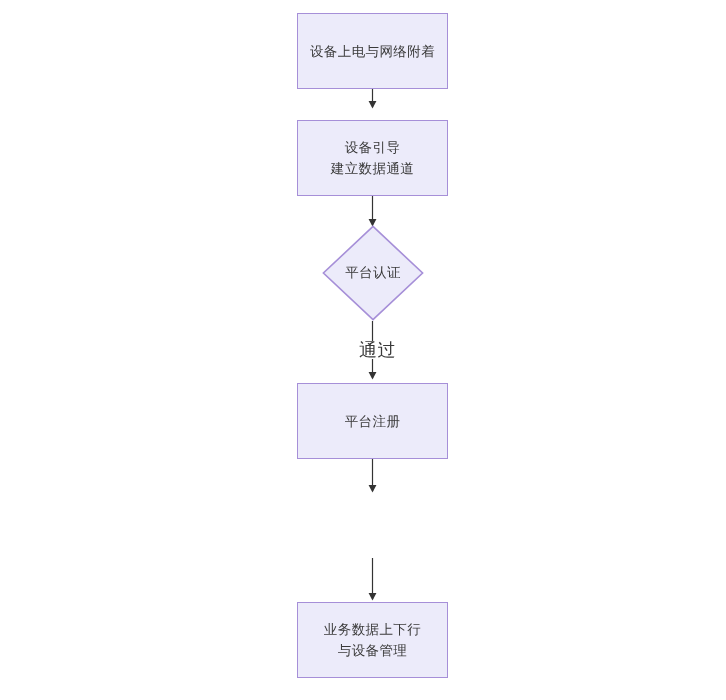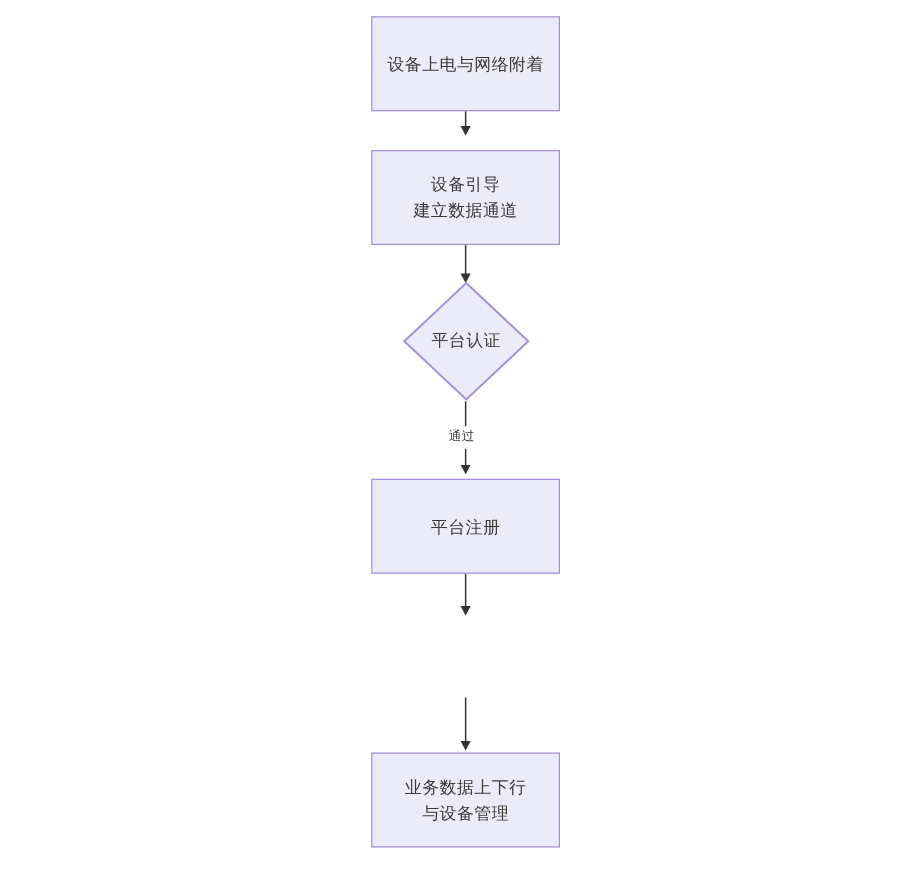--- a/index.html
+++ b/index.html
@@ -79,21 +79,21 @@
     width: 726px;
     height: 700px;
     pointer-events: none;
   }
 
   
   .edge-label {
     position: absolute;
     background: #ffffff;
     color: #3a3a3a;
-    font-size: 10px;
+    font-size: 18px;
     line-height: 16px;
     padding: 1px 3px;
     letter-spacing: 0.4px;
     white-space: nowrap;
   }
 </style>
 </head>
 <body>
 
 <div id="canvas">

